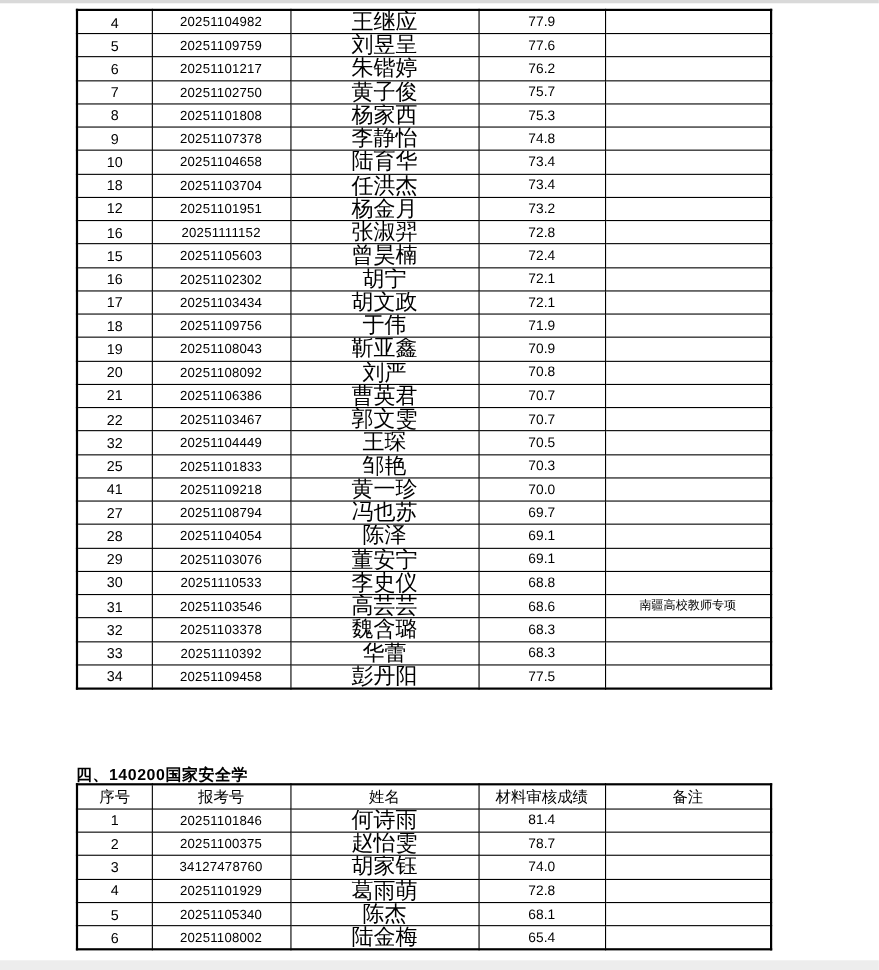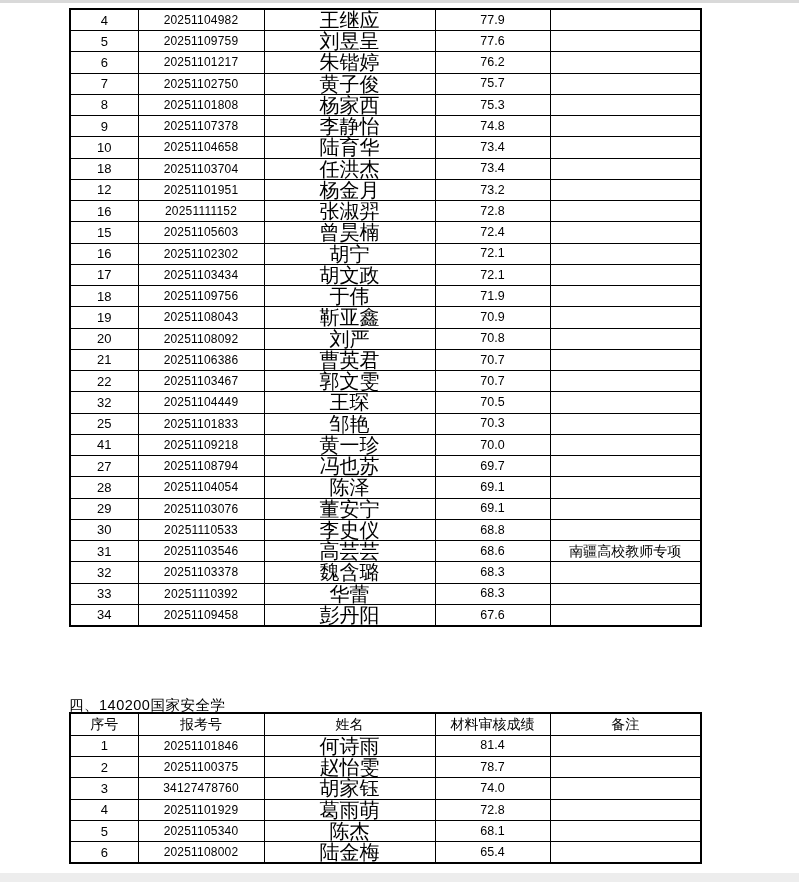--- a/index.html
+++ b/index.html
@@ -40,28 +40,28 @@
     font-weight: normal;
     line-height: 1;
   }
   #table-continued tr { height: 21.25px; }
   #table-140200 thead tr { height: 22px; }
   #table-140200 tbody tr { height: 21.4px; }
   td.c0 { font-size: 13px; }
   td.c1 { font-size: 12px; letter-spacing: 0.2px; }
   td.c2 { font-size: 20px; }
   td.c3 { font-size: 12.5px; }
-  td.c4 { font-size: 14px; }
+  td.c4 { font-size: 11px; }
   th { font-size: 14px; }
   .section-heading {
     position: absolute;
     left: 69px;
     top: 696px;
     font-size: 14.5px;
-    font-weight: normal;
+    font-weight: bold;
     line-height: 18px;
     letter-spacing: 0.5px;
   }
 </style>
 </head>
 <body>
 
 <div class="page">
 
   <div class="edge-strip-top"></div>
@@ -269,21 +269,21 @@
           <td class="c0">33</td>
           <td class="c1">20251110392</td>
           <td class="c2">华蕾</td>
           <td class="c3">68.3</td>
           <td class="c4"></td>
         </tr>
         <tr>
           <td class="c0">34</td>
           <td class="c1">20251109458</td>
           <td class="c2">彭丹阳</td>
-          <td class="c3">67.6</td>
+          <td class="c3">77.5</td>
           <td class="c4"></td>
         </tr>
       </tbody>
   </table>
 
   <div class="section-heading">四、140200国家安全学</div>
 
   <table class="score-table" id="table-140200">
     <colgroup>
       <col style="width:68px">

